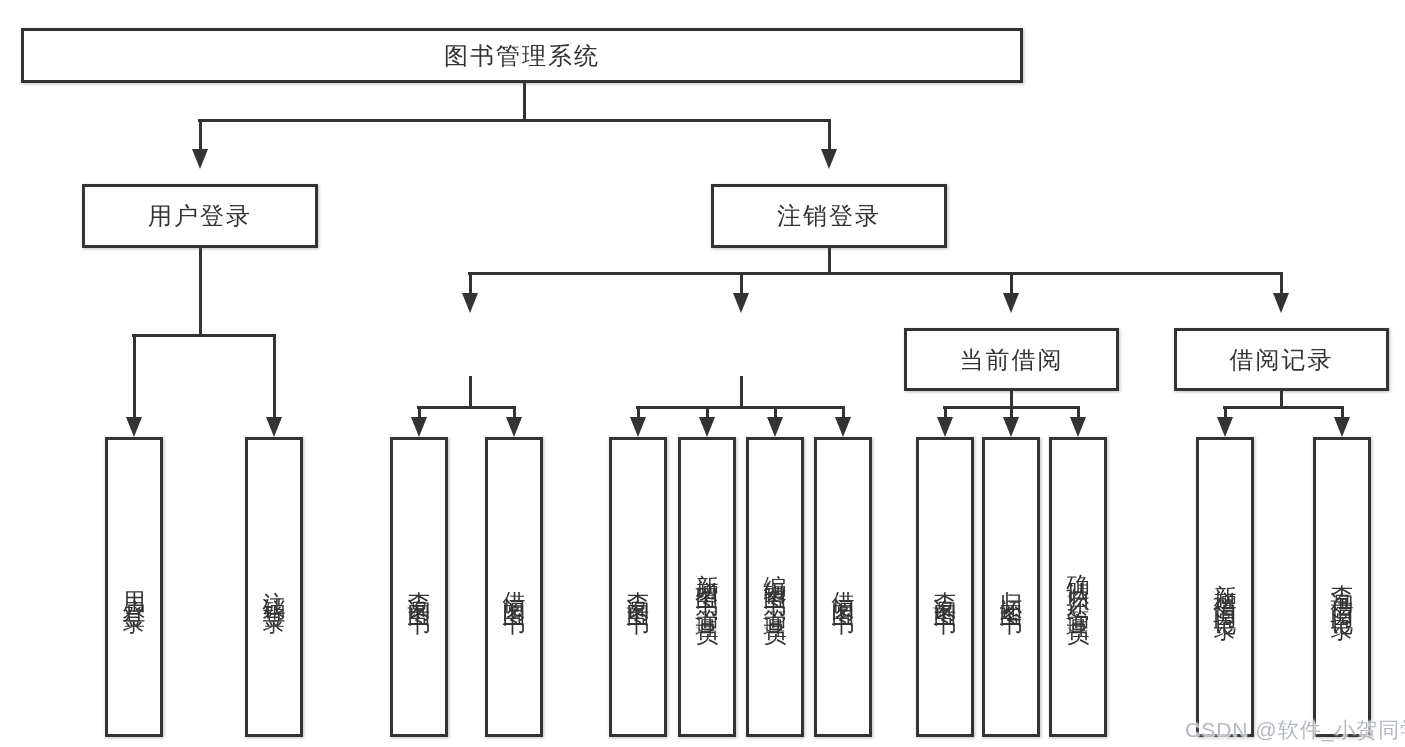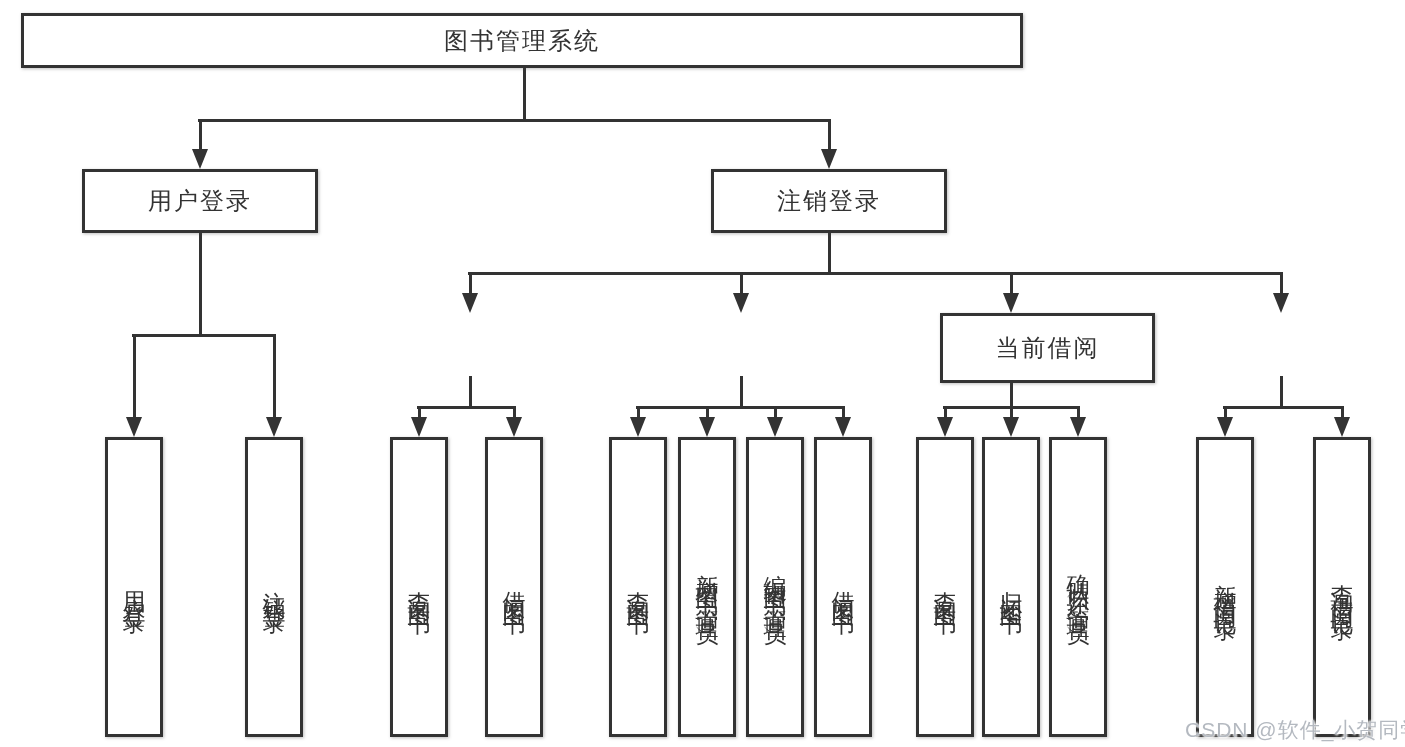--- a/index.html
+++ b/index.html
@@ -14,21 +14,21 @@
     position:relative;width:1405px;height:747px;background:var(--bg);
     font-family:"Liberation Sans","DejaVu Sans",sans-serif;
     color:var(--text);overflow:hidden;
   }
   .box{
     position:absolute;box-sizing:border-box;background:#fff;
     border:3px solid var(--border);
     display:flex;align-items:center;justify-content:center;
     box-shadow:1px 1px 3px rgba(70,70,70,.35);
   }
-  .hbox{font-size:24px;letter-spacing:2px;white-space:nowrap;}
+  .hbox{font-size:24px;letter-spacing:2px;white-space:nowrap;margin-top:15px;}
   .leaf{
     width:58px;height:300px;top:437px;
     writing-mode:vertical-rl;text-orientation:mixed;
     font-size:23px;letter-spacing:7px;line-height:1;
   }
   .vline{position:absolute;width:3px;background:var(--line);}
   .hline{position:absolute;height:3px;background:var(--line);}
   .arrow{
     position:absolute;width:0;height:0;
     border-left:8px solid transparent;border-right:8px solid transparent;
@@ -108,22 +108,25 @@
     <span>图书管理系统</span>
   </div>
 
   <div class="box hbox" style="left:82px;top:169px;width:236px;height:64px">
     <span>用户登录</span>
   </div>
   <div class="box hbox" style="left:711px;top:169px;width:236px;height:64px">
     <span>注销登录</span>
   </div>
 
-  <div class="box hbox" style="left:940px;top:313px;width:215px;height:70px">
+  <div class="box hbox" style="left:904px;top:313px;width:215px;height:63px">
     <span>当前借阅</span>
+  </div>
+  <div class="box hbox" style="left:1174px;top:313px;width:215px;height:63px">
+    <span>借阅记录</span>
   </div>
 
   <div class="box leaf" style="left:105px">
     <span>用户登录</span>
   </div>
   <div class="box leaf" style="left:245px">
     <span>注销登录</span>
   </div>
 
   <div class="box leaf" style="left:390px">

